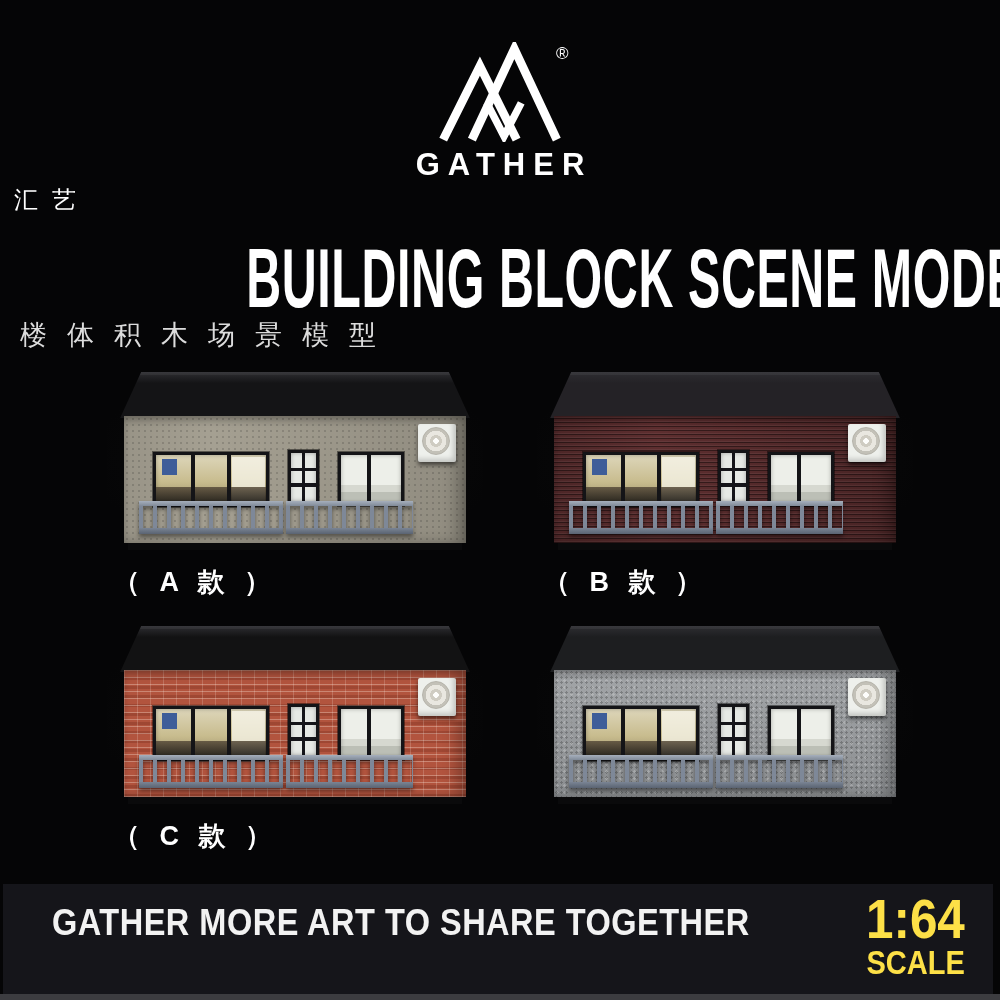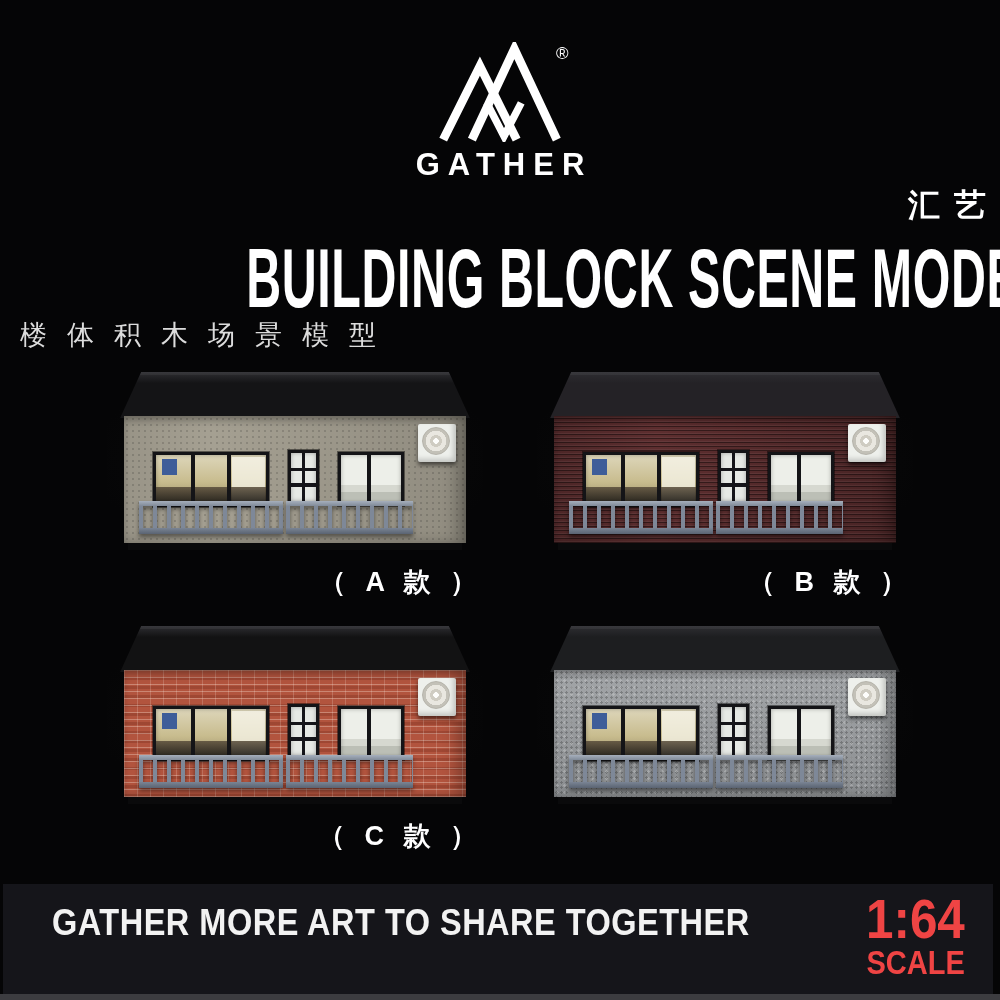--- a/index.html
+++ b/index.html
@@ -9,22 +9,22 @@
     font-family:"Liberation Sans","DejaVu Sans",sans-serif;
     -webkit-font-smoothing:antialiased;
   }
 
   
   .brand-wrap{position:absolute;top:0;left:0;width:100%;text-align:center;color:#fff;}
   .logo-svg{position:absolute;top:42px;left:50%;transform:translateX(-50%);width:132px;height:100px;}
   .reg-mark{position:absolute;top:44px;left:calc(50% + 56px);font-size:17px;color:#fff;font-weight:400;}
   .brand-name{position:absolute;top:147px;width:100%;text-align:center;
     font-size:31px;font-weight:bold;letter-spacing:8px;color:#fff;text-indent:8px;}
-  .brand-name-cn{position:absolute;top:184px;width:100%;text-align:right;
-    font-size:32px;font-weight:700;letter-spacing:14px;color:#fff;text-indent:14px;}
+  .brand-name-cn{position:absolute;top:184px;width:100%;text-align:left;
+    font-size:24px;font-weight:400;letter-spacing:14px;color:#fff;text-indent:14px;}
 
   
   .title-en{position:absolute;top:231px;width:100%;text-align:center;white-space:nowrap;}
   .title-en span{display:inline-block;font-size:78px;font-weight:bold;color:#fff;
     transform:scale(0.62,1.06);transform-origin:center top;letter-spacing:1px;}
   .title-cn{position:absolute;top:317px;width:100%;text-align:left;
     font-size:27px;font-weight:500;color:#dcdcdc;letter-spacing:20px;text-indent:20px;}
 
   
   .grid{position:absolute;top:372px;left:50%;transform:translateX(calc(-50% + 10px));
@@ -100,31 +100,31 @@
       linear-gradient(#7a8494,#5a6372),
       repeating-linear-gradient(90deg,#7e8898 0 4px,rgba(0,0,0,0) 4px 14px);
     background-size:100% 5px,100% 6px,100% 100%;
     background-position:0 0,0 100%,0 0;
     background-repeat:no-repeat,no-repeat,no-repeat;
     filter:drop-shadow(0 3px 2px rgba(0,0,0,.45));
   }
   .rail-l{left:4.5%;width:42%;}
   .rail-r{left:47.5%;width:37%;}
 
-  .card-label{margin-top:14px;text-align:right;color:#fff;
+  .card-label{margin-top:14px;text-align:left;color:#fff;
     font-size:27px;font-weight:bold;letter-spacing:6px;text-indent:6px;white-space:nowrap;}
 
   
   .footer-bar{position:absolute;left:3px;right:7px;top:884px;height:142px;background:#15151a;}
   .slogan-en{position:absolute;left:49px;top:17px;white-space:nowrap;}
   .slogan-en span{display:inline-block;font-size:35px;font-weight:bold;color:#f2f2f2;
     transform:scale(0.93,1.05);transform-origin:left top;letter-spacing:0.5px;}
   .slogan-cn{position:absolute;left:49px;top:60px;font-size:23px;font-weight:500;
     color:#fff;letter-spacing:10px;white-space:nowrap;}
-  .scale-box{position:absolute;right:28px;top:8px;text-align:right;color:#ef4444;}
+  .scale-box{position:absolute;right:28px;top:8px;text-align:right;color:#fde047;}
   .scale-ratio{font-size:52px;font-weight:bold;line-height:1.0;
     transform:scale(0.95,1.05);transform-origin:right top;}
   .scale-label{font-size:33px;font-weight:bold;line-height:1.0;margin-top:2px;
     transform:scale(0.88,1.0);transform-origin:right top;}
   .bottom-strip{position:absolute;left:0;right:0;bottom:0;height:6px;background:#3c3c40;}
 </style>
 </head>
 <body>
 
 <div class="brand-wrap">

